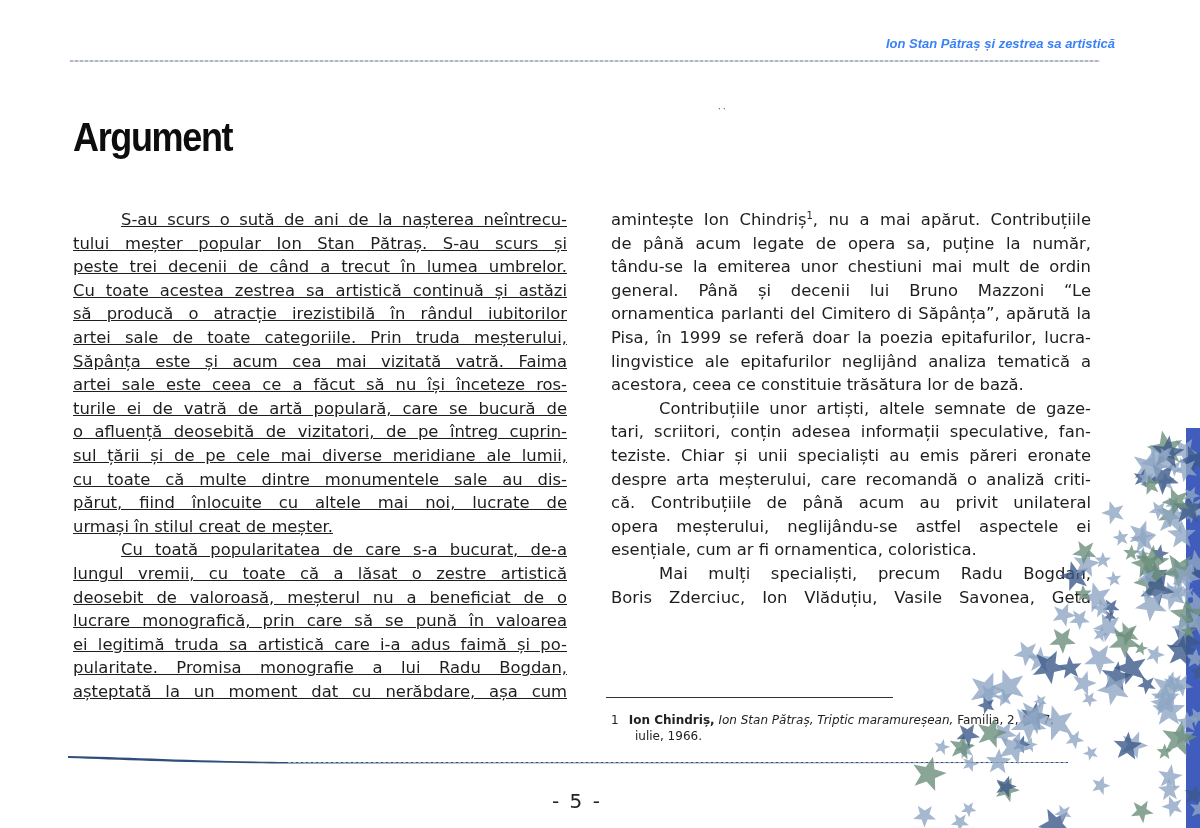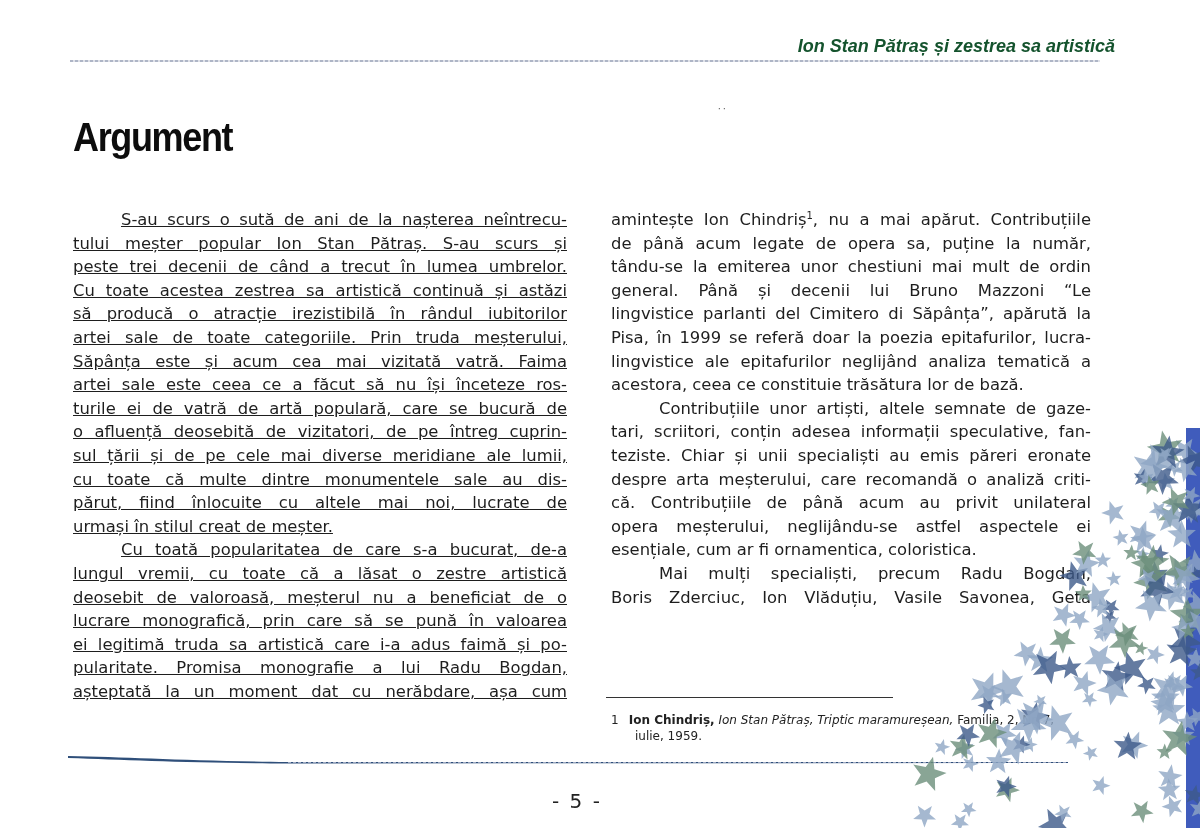--- a/index.html
+++ b/index.html
@@ -5,21 +5,21 @@
   html, body { margin: 0; padding: 0; }
   body {
     width: 1200px; height: 828px; position: relative; overflow: hidden;
     background: #ffffff;
     font-family: "DejaVu Sans", sans-serif;
     color: #1a1a1a;
   }
   .running-head {
     position: absolute; top: 36px; right: 85px;
     font-family: "Liberation Sans", sans-serif;
-    font-weight: bold; font-style: italic; font-size: 18px; color: #14532d;
+    font-weight: bold; font-style: italic; font-size: 13px; color: #3b82f6;
   }
   .top-rule {
     position: absolute; top: 60px; left: 70px; width: 1030px; height: 2px;
     background: repeating-linear-gradient(90deg, #9aa3b8 0 3px, #d6d9e2 3px 5px);
     opacity: .8;
   }
   .page-title {
     position: absolute; top: 115px; left: 73px;
     font-family: "Liberation Sans", sans-serif;
     font-weight: bold; font-size: 40px; letter-spacing: -1.5px;
@@ -88,42 +88,42 @@
     <span class="line"><span>lucrare monografică, prin care să se pună în valoarea</span></span>
     <span class="line"><span>ei legitimă truda sa artistică care i-a adus faimă și po-</span></span>
     <span class="line"><span>pularitate. Promisa monografie a lui Radu Bogdan,</span></span>
     <span class="line"><span>așteptată la un moment dat cu nerăbdare, așa cum</span></span>
   </div>
 <div class="column col-right" id="col-right">
     <span class="line"><span>amintește Ion Chindriș</span><sup>1</sup><span>, nu a mai apărut. Contribuțiile</span></span>
     <span class="line"><span>de până acum legate de opera sa, puține la număr,</span></span>
     <span class="line"><span>tându-se la emiterea unor chestiuni mai mult de ordin</span></span>
     <span class="line"><span>general. Până și decenii lui Bruno Mazzoni “Le</span></span>
-    <span class="line"><span>lingvistice parlanti del Cimitero di Săpânța”, apărută la</span></span>
+    <span class="line"><span>ornamentica parlanti del Cimitero di Săpânța”, apărută la</span></span>
     <span class="line"><span>Pisa, în 1999 se referă doar la poezia epitafurilor, lucra-</span></span>
     <span class="line"><span>lingvistice ale epitafurilor neglijând analiza tematică a</span></span>
     <span class="line last"><span>acestora, ceea ce constituie trăsătura lor de bază.</span></span>
     <span class="line indent"><span>Contribuțiile unor artiști, altele semnate de gaze-</span></span>
     <span class="line"><span>tari, scriitori, conțin adesea informații speculative, fan-</span></span>
     <span class="line"><span>teziste. Chiar și unii specialiști au emis păreri eronate</span></span>
     <span class="line"><span>despre arta meșterului, care recomandă o analiză criti-</span></span>
     <span class="line"><span>că. Contribuțiile de până acum au privit unilateral</span></span>
     <span class="line"><span>opera meșterului, neglijându-se astfel aspectele ei</span></span>
     <span class="line last"><span>esențiale, cum ar fi ornamentica, coloristica.</span></span>
     <span class="line indent"><span>Mai mulți specialiști, precum Radu Bogdan,</span></span>
     <span class="line"><span>Boris Zderciuc, Ion Vlăduțiu, Vasile Savonea, Geta</span></span>
   </div>
 
 <div class="footnote-rule"></div>
 <div class="footnote">
   <span class="num">1</span>
   <span class="fn-bold">Ion Chindriș,</span>
   <span class="fn-ital">Ion Stan Pătraș, Triptic maramureșean,</span>
   <span>Familia, 2, Nr. 7,</span>
-  <span class="cont">iulie, 1959.</span>
+  <span class="cont">iulie, 1966.</span>
 </div>
 
 <svg class="bottom-swoosh" viewBox="0 0 1000 12" preserveAspectRatio="none">
   <path d="M0,3 C60,4 120,8 220,9 L1000,9 L1000,10 L220,10.5 C120,10 60,7 0,5 Z" fill="#2f4f7a"></path>
   <line x1="220" y1="9.5" x2="1000" y2="9.5" stroke="#9aa6bf" stroke-width="1.2" stroke-dasharray="3 2"></line>
 </svg>
 
 <div class="page-number">- 5 -</div>
 
 <svg class="leaves" id="leaves" viewBox="0 0 320 440">

